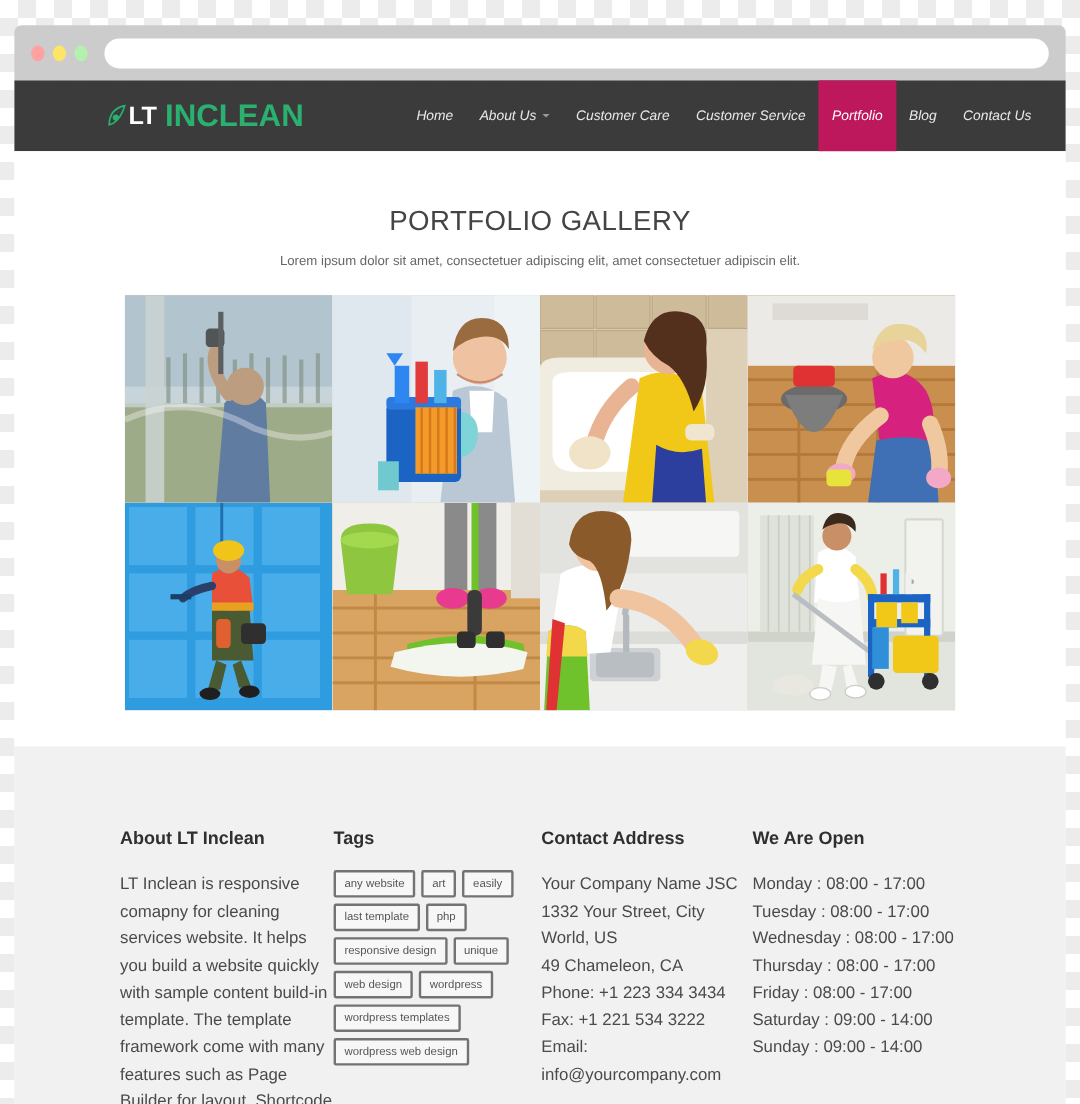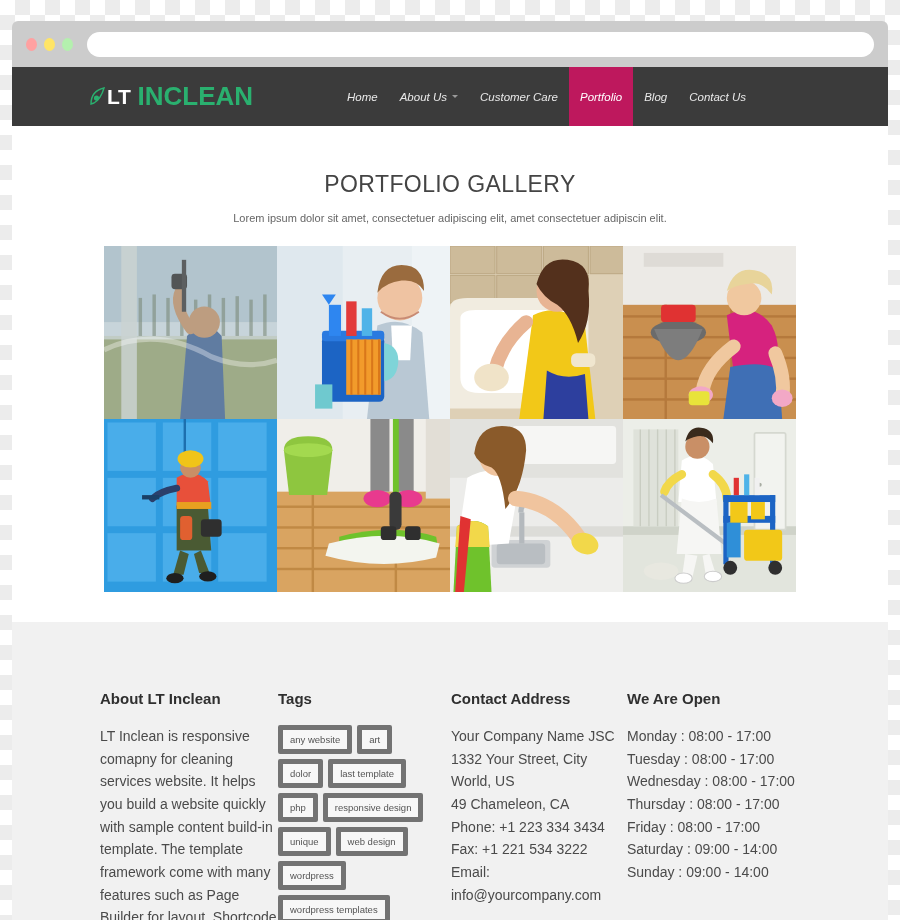--- a/index.html
+++ b/index.html
@@ -85,21 +85,21 @@
     grid-template-columns:178px 173px 176px 173px;
   }
   .fcol h4{
     margin:0 0 18px 0;font-size:15px;color:#2f2f2f;font-weight:bold;
   }
   .fcol p,.fcol .line{
     margin:0;font-size:14px;color:#4a4a4a;line-height:1.62;
   }
   .tags{display:flex;flex-wrap:wrap;gap:5px;width:160px;}
   .tag{
-    border:5px solid #737373;background:#f7f7f7;color:#555;
+    border:2px solid #737373;background:#f7f7f7;color:#555;
     font-size:9.5px;padding:4px 7px;border-radius:2px;white-space:nowrap;cursor:pointer;
   }
 </style>
 </head>
 <body>
 
 <div class="browser">
 
   <div class="browser-bar">
     <div class="dots">
@@ -127,20 +127,23 @@
       <div class="nav">
         <div class="nav-item">
           <span>Home</span>
         </div>
         <div class="nav-item">
           <span>About Us</span>
           <i class="caret"></i>
         </div>
         <div class="nav-item">
           <span>Customer Care</span>
+        </div>
+        <div class="nav-item">
+          <span>Customer Service</span>
         </div>
         <div class="nav-item active">
           <span>Portfolio</span>
         </div>
         <div class="nav-item">
           <span>Blog</span>
         </div>
         <div class="nav-item">
           <span>Contact Us</span>
         </div>
@@ -425,21 +428,21 @@
         <div class="fcol">
           <h4>About LT Inclean</h4>
           <p>LT Inclean is responsive comapny for cleaning services website. It helps you build a website quickly with sample content build-in template. The template framework come with many features such as Page Builder for layout, Shortcode for present content easily, Support Font Awesome, Compress files and so on.</p>
         </div>
 
         <div class="fcol">
           <h4>Tags</h4>
           <div class="tags">
             <span class="tag">any website</span>
             <span class="tag">art</span>
-            <span class="tag">dolor</span>
+            <span class="tag">easily</span>
             <span class="tag">last template</span>
             <span class="tag">php</span>
             <span class="tag">responsive design</span>
             <span class="tag">unique</span>
             <span class="tag">web design</span>
             <span class="tag">wordpress</span>
             <span class="tag">wordpress templates</span>
             <span class="tag">wordpress web design</span>
           </div>
         </div>

